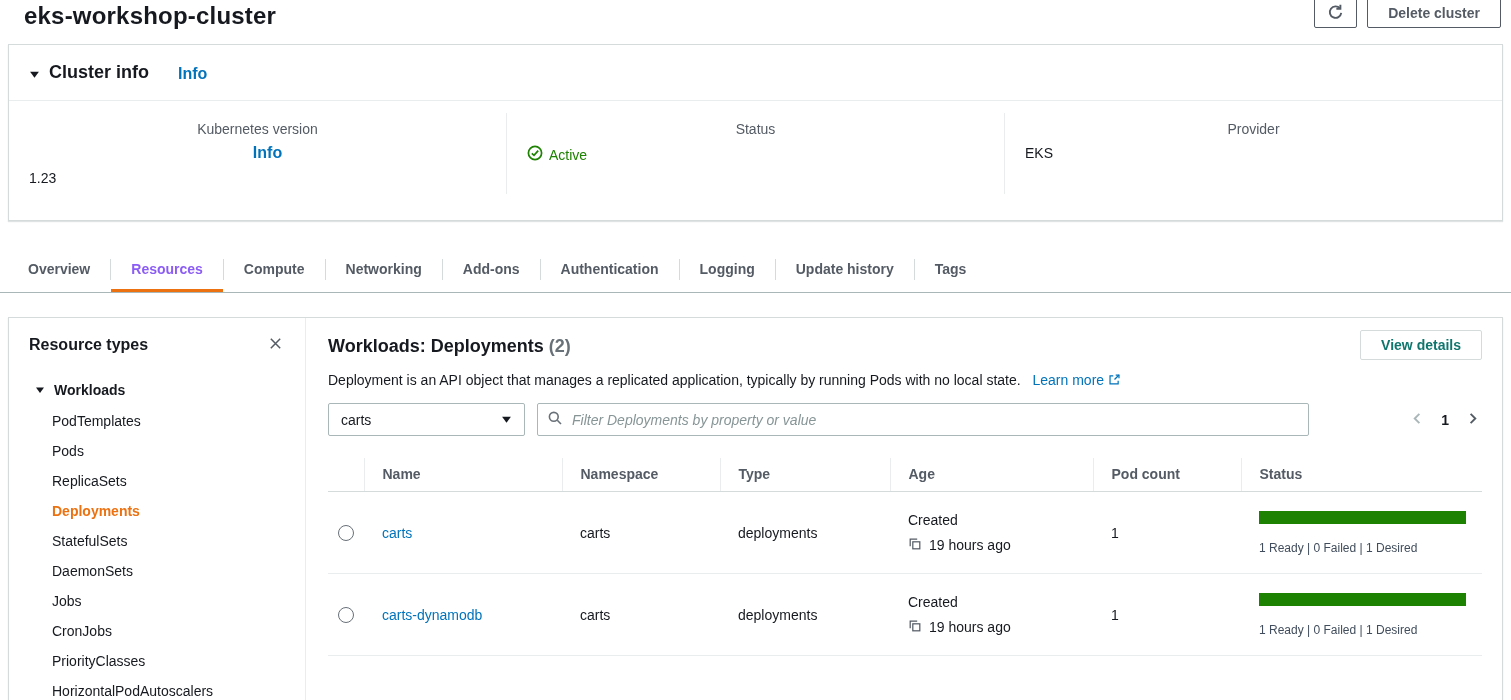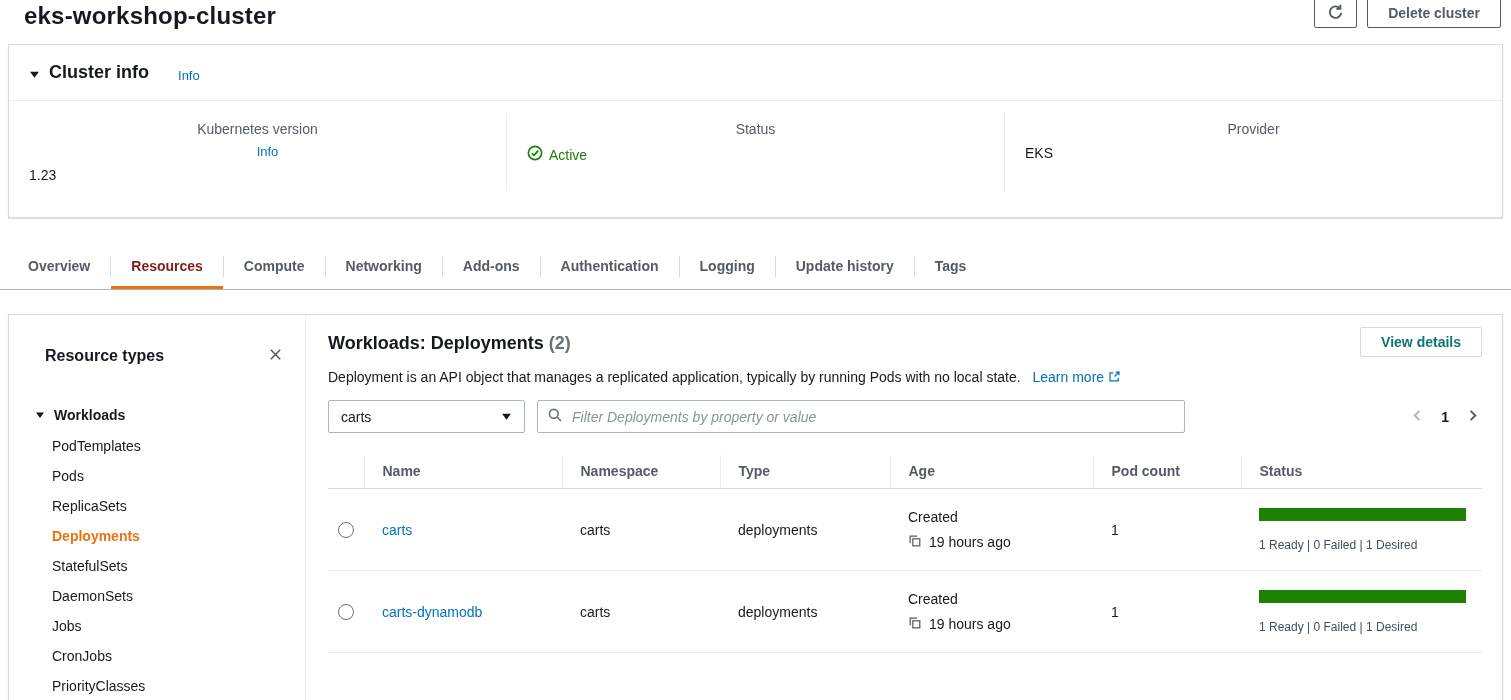--- a/index.html
+++ b/index.html
@@ -14,54 +14,54 @@
   .page-title { font-size:24px; font-weight:700; margin:2px 0 0 0; letter-spacing:.2px; }
   .header-actions { display:flex; gap:10px; margin-top:-2px; }
   .btn { background:#fff; border:1px solid #545b64; border-radius:2px; color:#545b64;
          font-weight:700; font-size:14px; padding:6px 20px; cursor:pointer; font-family:inherit; }
   .icon-btn { padding:5px 12px 3px; }
   
   .panel { margin:0 8px; background:#fff; border:1px solid #d5dbdb;
            box-shadow:0 1px 1px 0 rgba(0,28,36,.12); }
   .panel-header { padding:17px 20px; border-bottom:1px solid #eaeded; display:flex; align-items:flex-end; gap:9px; }
   .panel-title { font-size:18px; font-weight:700; margin:0; }
-  .info-link { color:#0073bb; font-size:13px; font-weight:400; text-decoration:none; cursor:pointer;padding-left:20px; }
+  .info-link { color:#0073bb; font-size:16px; font-weight:700; text-decoration:none; cursor:pointer;padding-left:20px; }
   .columns { display:flex; padding:12px 0 26px; }
   .col { flex:1; padding:8px 20px; }
   .col + .col { border-left:1px solid #eaeded; }
   .field-label { font-size:14px; color:#545b64; margin-bottom:8px; display:flex; align-items:center; gap:7px;flex-direction:column; }
   .field-value { font-size:14px; color:#16191f; }
   .status-value { color:#1d8102; display:flex; align-items:center; gap:6px; }
   
   .tabs { display:flex; align-items:stretch; margin-top:26px; border-bottom:1px solid #aab7b8; padding-left:8px; }
   .tab { padding:14px 20px 12px; font-size:14px; font-weight:700; color:#545b64; cursor:pointer; white-space:nowrap; }
-  .tab.active { color:#7f1d1d; border-bottom:3px solid #ec7211; }
+  .tab.active { color:#8b5cf6; border-bottom:3px solid #ec7211; }
   .tab-sep { width:1px; background:#d5dbdb; margin:12px 0; }
   
   .content { margin-top:24px; display:flex; min-height:420px; }
   .sidebar { width:297px; flex:0 0 297px; border-right:1px solid #eaeded; padding:16px 20px; }
   .sidebar-header { display:flex; justify-content:space-between; align-items:center; margin-bottom:20px; }
-  .sidebar-title { font-size:16px; font-weight:700; margin:16px; }
+  .sidebar-title { font-size:16px; font-weight:700; margin:0; }
   .close-btn { background:none; border:none; cursor:pointer; padding:2px; }
   .group-row { display:flex; align-items:center; gap:9px; font-weight:700; font-size:14px; padding:6px 0 8px 6px; cursor:pointer; }
   .resource-list { list-style:none; margin:0; padding:0 0 0 23px; }
   .resource-list li { font-size:14px; padding:7px 0; color:#16191f; cursor:pointer; }
   .resource-list li.selected { color:#ec7211; font-weight:700; }
   
   .main { flex:1; padding:12px 20px 20px 22px; }
   .main-header { display:flex; justify-content:space-between; align-items:flex-start; }
   .main-title { font-size:18px; font-weight:700; margin:6px 0 0 0; }
   .count { color:#687078; }
   .btn-disabled { border-color:#d5dbdb; color:#0f766e; cursor:default; }
   .description { font-size:14px; margin-top:12px; }
   .learn-more { color:#0073bb; text-decoration:none; margin-left:8px; cursor:pointer; white-space:nowrap; }
   .filter-row { display:flex; align-items:center; margin-top:15px; gap:12px; }
   .select-box { width:197px; height:33px; border:1px solid #aab7b8; border-radius:2px; display:flex;
                 align-items:center; justify-content:space-between; padding:0 12px; font-size:14px; cursor:pointer; background:#fff; }
-  .search-box { width:648px; height:33px; border:1px solid #aab7b8; border-radius:2px; display:flex;
+  .search-box { width:772px; height:33px; border:1px solid #aab7b8; border-radius:2px; display:flex;
                 align-items:center; padding:0 9px; gap:7px; background:#fff; }
   .search-box input { border:none; outline:none; flex:1; font-size:14px; font-family:inherit; color:#16191f; background:transparent; }
   .search-box input::placeholder { color:#879596; font-style:italic; }
   .pagination { margin-left:auto; display:flex; align-items:center; gap:16px; font-size:14px; padding-right:2px; }
   .page-num { font-weight:700; }
   .pg-btn { background:none; border:none; padding:0; cursor:pointer; display:flex; align-items:center; }
   
   table.res-table { width:100%; border-collapse:collapse; margin-top:22px; }
   .res-table th { text-align:left; font-size:14px; font-weight:700; color:#545b64;
                   padding:8px 16px 9px 18px; border-bottom:1px solid #d5dbdb; }

